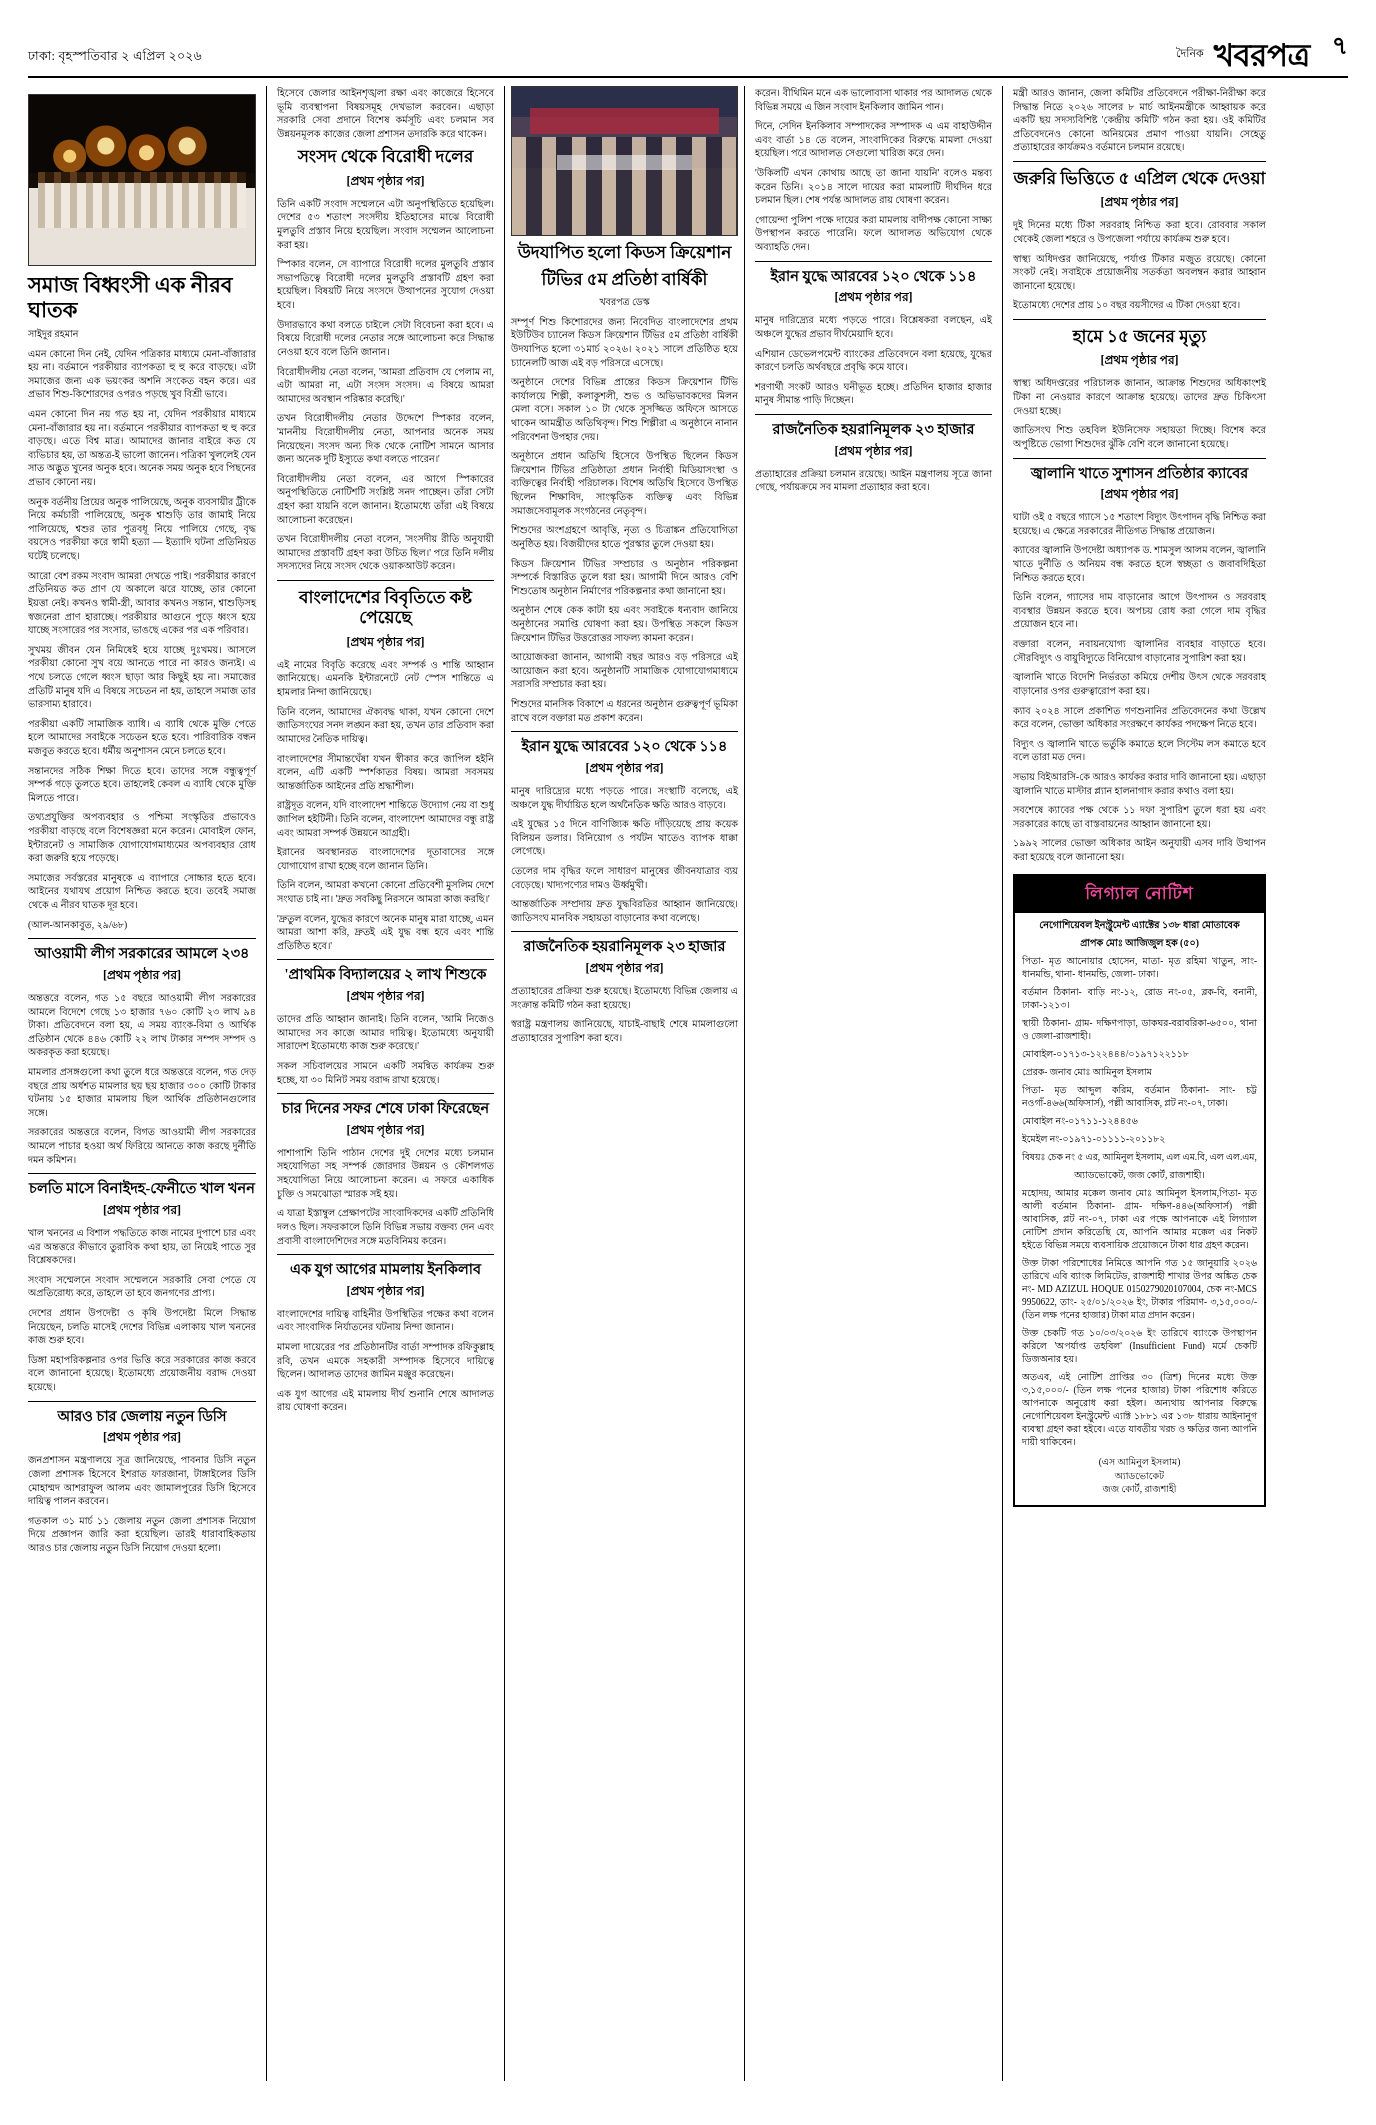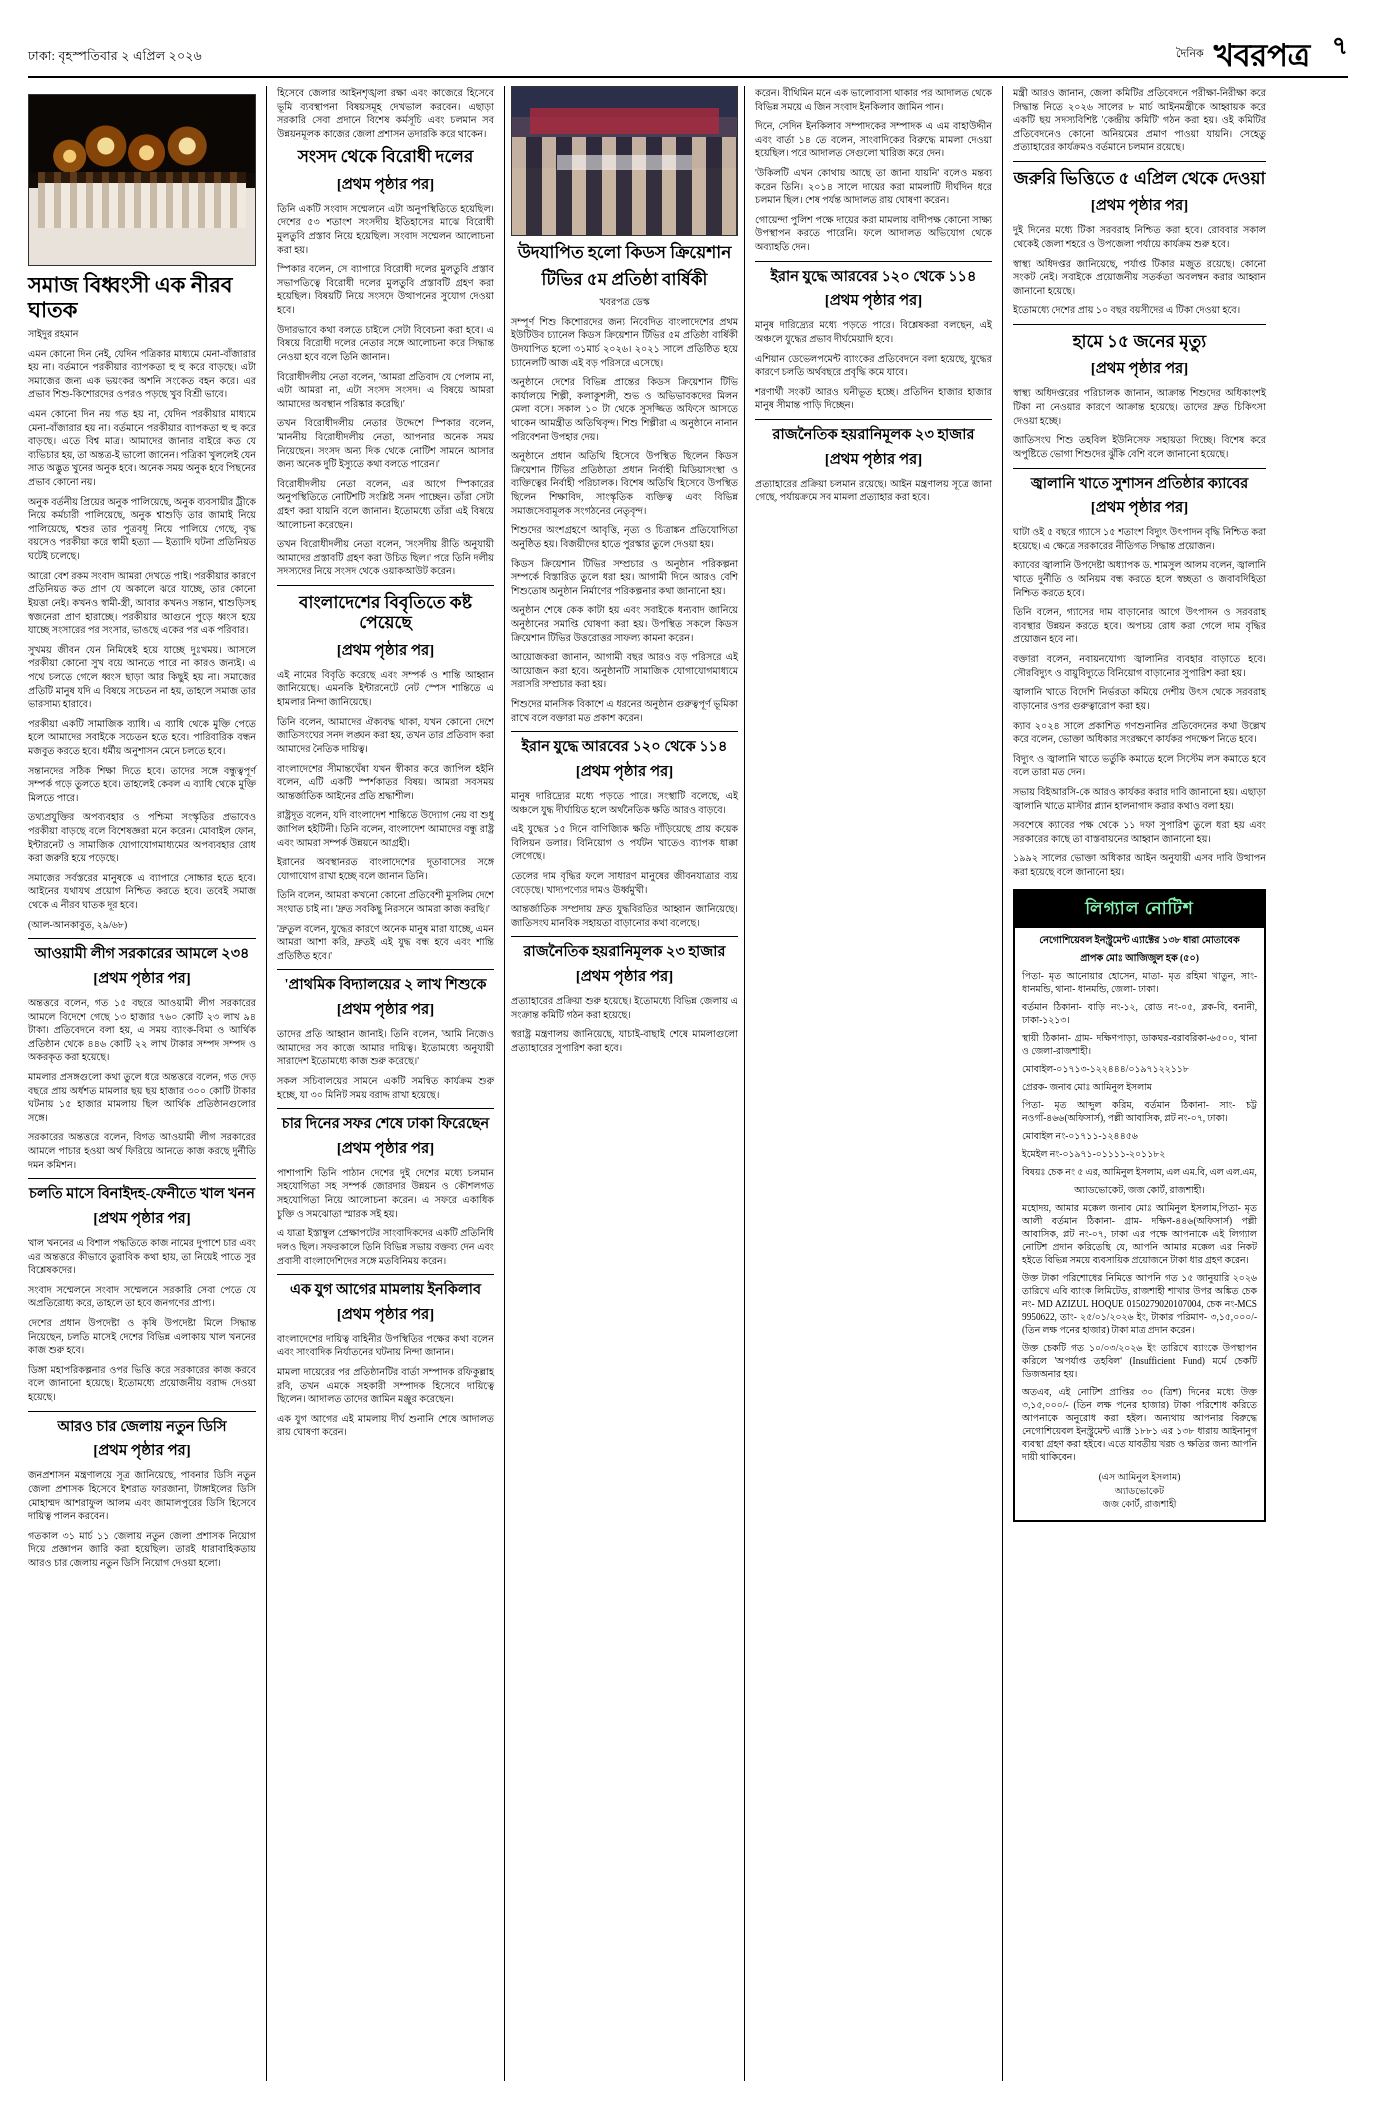--- a/index.html
+++ b/index.html
@@ -22,21 +22,21 @@
   .c3{width:240px;padding:0 6px;border-left:1px solid #000;}
   .c4{width:258px;padding:0 10px;border-left:1px solid #000;}
   .c5{width:264px;padding-left:10px;border-left:1px solid #000;}
 
   
   p.body{font-size:9.6px;line-height:1.42;text-align:justify;margin:0 0 6px 0;}
   .hl{font-size:21px;font-weight:bold;line-height:1.18;margin:7px 0 4px 0;}
   .hl-sm{font-size:17px;font-weight:bold;line-height:1.2;margin:7px 0 4px 0;}
   .hl-xs{font-size:14.5px;font-weight:bold;line-height:1.22;margin:6px 0 3px 0;}
   .byline{font-size:9.5px;margin:0 0 5px 0;}
-  .contfrom{font-size:15px;font-weight:bold;text-align:center;margin:0 0 5px 0;}
+  .contfrom{font-size:12px;font-weight:bold;text-align:center;margin:0 0 5px 0;}
   .rule{border-top:1px solid #000;margin:7px 0 0 0;}
 
   
   .photo{width:100%;position:relative;overflow:hidden;margin-bottom:5px;border:1px solid #333;box-sizing:border-box;}
   .photo.match{height:172px;background:
       radial-gradient(circle at 18% 36%, rgba(255,214,120,.95) 0 6px, rgba(255,140,20,.55) 7px 16px, rgba(0,0,0,0) 17px),
       radial-gradient(circle at 34% 30%, rgba(255,230,160,.95) 0 8px, rgba(255,130,10,.5) 9px 20px, rgba(0,0,0,0) 21px),
       radial-gradient(circle at 52% 34%, rgba(255,220,140,.95) 0 7px, rgba(255,120,10,.5) 8px 18px, rgba(0,0,0,0) 19px),
       radial-gradient(circle at 70% 30%, rgba(255,235,170,.95) 0 8px, rgba(255,135,20,.5) 9px 19px, rgba(0,0,0,0) 20px),
       linear-gradient(180deg,#0b0705 0 46%, #120c08 46% 55%, #e8e2da 55% 100%);}
@@ -45,21 +45,21 @@
   .photo.match:before{content:"";position:absolute;left:4%;right:4%;top:45%;height:7%;
       background:repeating-linear-gradient(90deg, #5b3a1c 0 7px, #2b1a0c 7px 16px);z-index:2;}
   .photo.group{height:150px;background:linear-gradient(180deg,#2b2f4a 0 20%, #4a3f55 20% 55%, #6d5f63 55% 100%);}
   .photo.group .g-people{position:absolute;left:0;right:0;bottom:0;height:66%;
       background:repeating-linear-gradient(90deg,#d8c4ad 0 14px,#2a2636 14px 30px);opacity:.85;}
   .photo.group .g-band{position:absolute;left:8%;right:8%;top:14%;height:18%;background:rgba(180,40,60,.75);}
   .photo.group .g-band2{position:absolute;left:20%;right:20%;top:46%;height:10%;background:rgba(255,255,255,.55);}
 
   
   .legal-box{border:2px solid #000;margin-top:10px;}
-  .legal-head{background:#000;color:#86efac;text-align:center;font-size:17px;font-weight:bold;padding:4px 0 5px 0;letter-spacing:1px;}
+  .legal-head{background:#000;color:#ec4899;text-align:center;font-size:17px;font-weight:bold;padding:4px 0 5px 0;letter-spacing:1px;}
   .legal-body{padding:6px 7px 8px 7px;}
   .legal-title{font-size:9.6px;font-weight:bold;text-align:center;line-height:1.35;margin:0 0 5px 0;}
   .legal-body p{font-size:9.3px;line-height:1.4;margin:0 0 5px 0;text-align:justify;}
   .legal-body p.center{text-align:center;font-family:Liberation Serif, serif;}
   .legal-sign{font-size:9.4px;text-align:center;line-height:1.45;margin-top:7px;font-family:Liberation Serif, serif;}
 
   .center{text-align:center;}
 </style>
 </head>
 <body>

